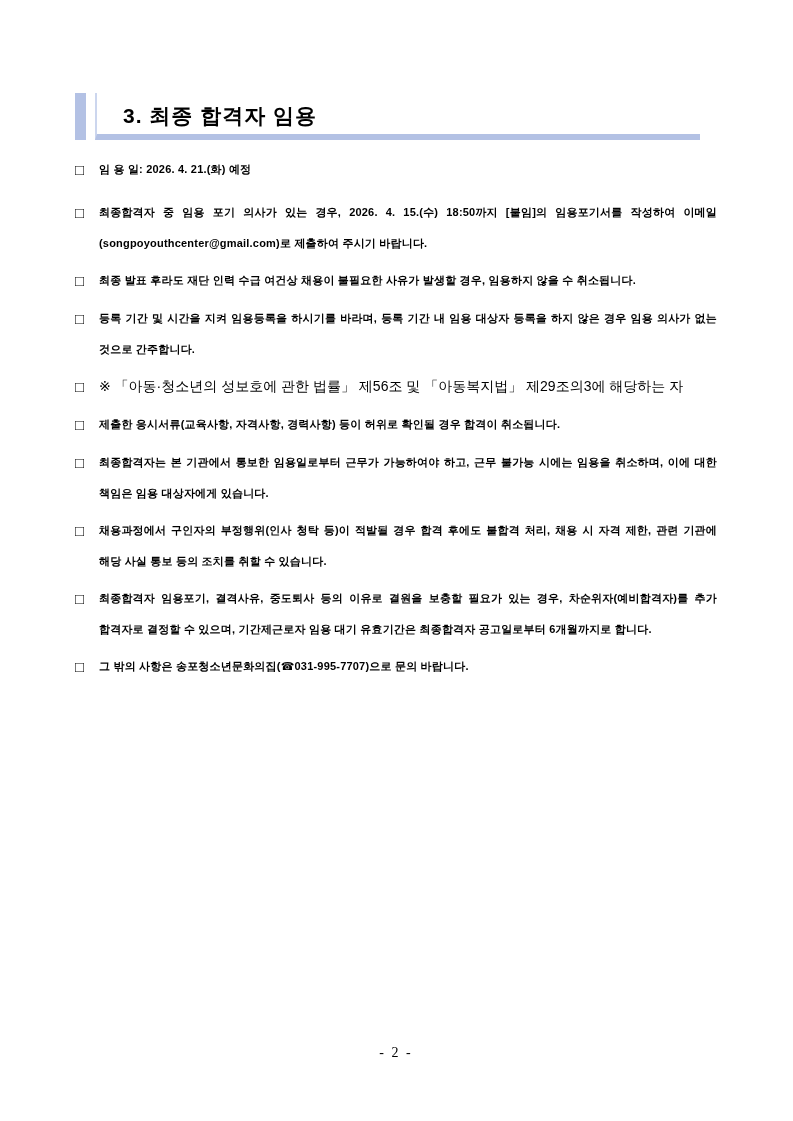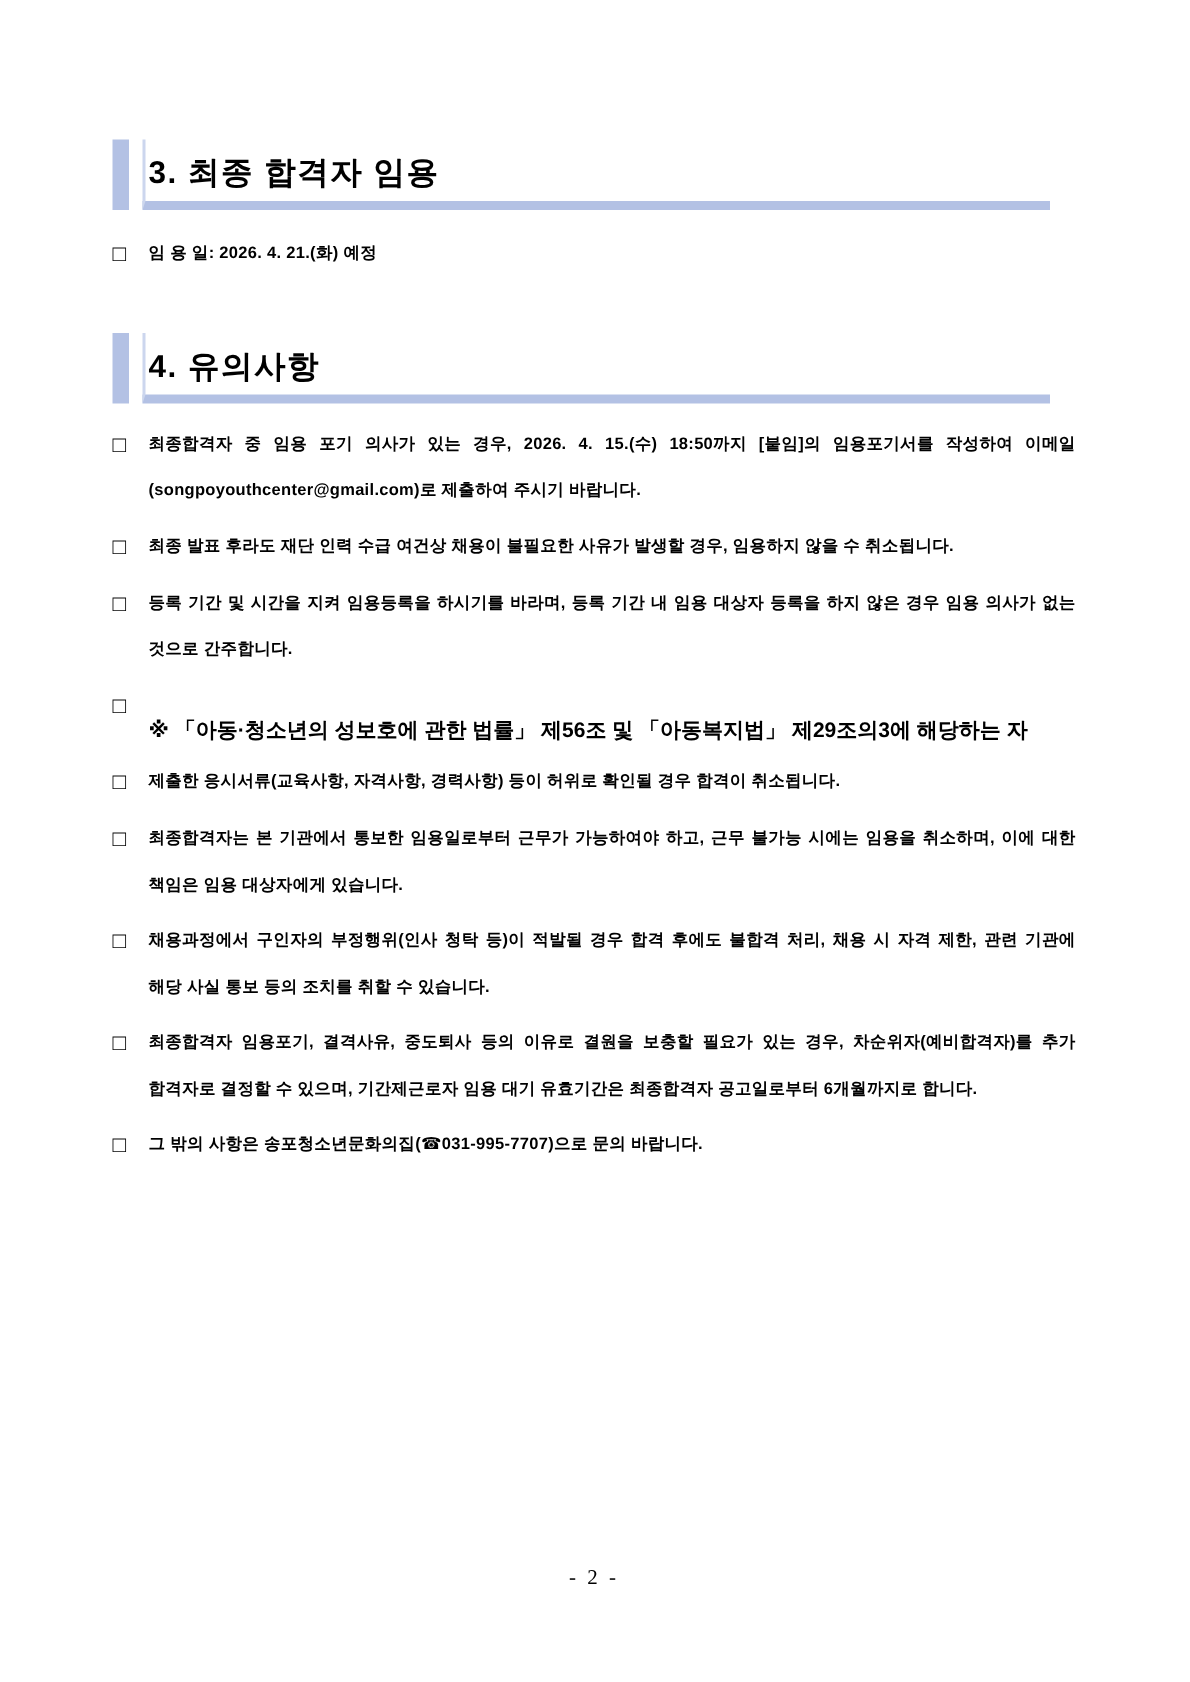--- a/index.html
+++ b/index.html
@@ -30,21 +30,21 @@
   }
   .section-header .accent-bar {
     width: 11px;
     background: #b3c1e4;
     margin-right: 9px;
   }
   .section-header .title-box {
     flex: 1;
     border-left: 2px solid #ccd6ee;
     border-bottom: 6px solid #b3c1e4;
-    padding: 9px 0 5px 2px;
+    padding: 9px 0 5px 26px;
     font-size: 21px;
     font-weight: bold;
     letter-spacing: 1px;
     line-height: 27px;
   }
   .sec3 { margin-top: 93px; }
   .sec4 { margin-top: 37px; }
 
   
   .items { margin-top: 12px; }
@@ -64,23 +64,23 @@
     font-size: 11px;
     font-weight: bold;
     line-height: 30.5px;
     text-align: justify;
     text-align-last: left;
     word-break: keep-all;
     letter-spacing: 0.2px;
   }
   .item .note {
     font-size: 14px;
-    font-weight: bold;
+    font-weight: normal;
     line-height: 26px;
-    margin-top: 18px;
+    margin-top: 2px;
     letter-spacing: 0px;
     word-break: keep-all;
   }
   .single-line-item { margin-top: 14px; }
 
   
   .page-number {
     position: absolute;
     left: 0;
     top: 1045px;
@@ -103,24 +103,20 @@
 
   <div class="items">
     <div class="item single-line-item">
       <span class="marker">□</span>
       <div class="body">
         <div class="text">임 용 일: 2026. 4. 21.(화) 예정</div>
       </div>
     </div>
   </div>
 
-  <div class="section-header sec4">
-    <div class="accent-bar"></div>
-    <div class="title-box">4. 유의사항</div>
-  </div>
 
   <div class="items">
 
     <div class="item">
       <span class="marker">□</span>
       <div class="body">
           <div class="text">최종합격자 중 임용 포기 의사가 있는 경우, 2026. 4. 15.(수) 18:50까지 [붙임]의 임용포기서를 작성하여 이메일(songpoyouthcenter@gmail.com)로 제출하여 주시기 바랍니다.</div>
         </div>
     </div>
 

